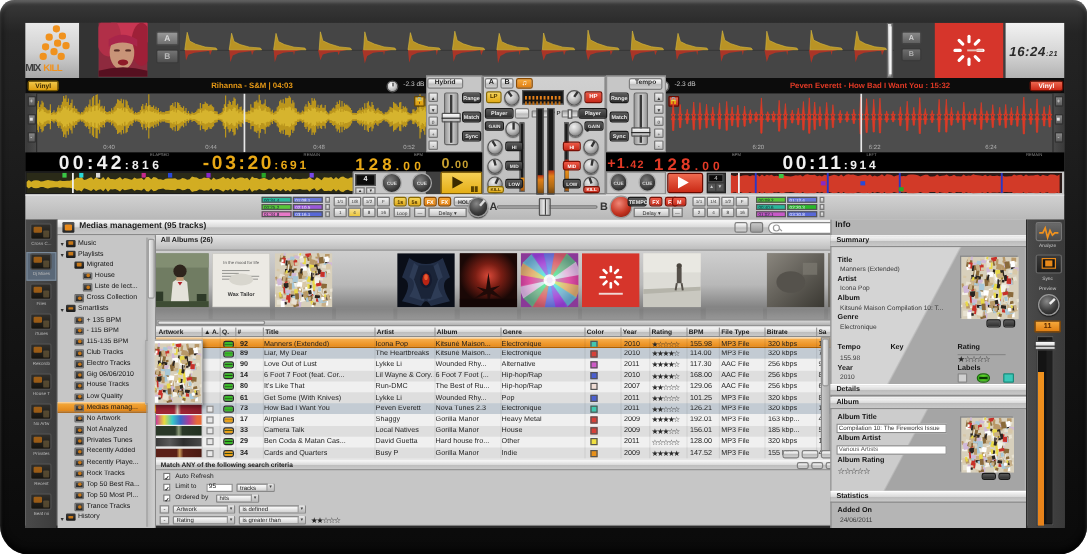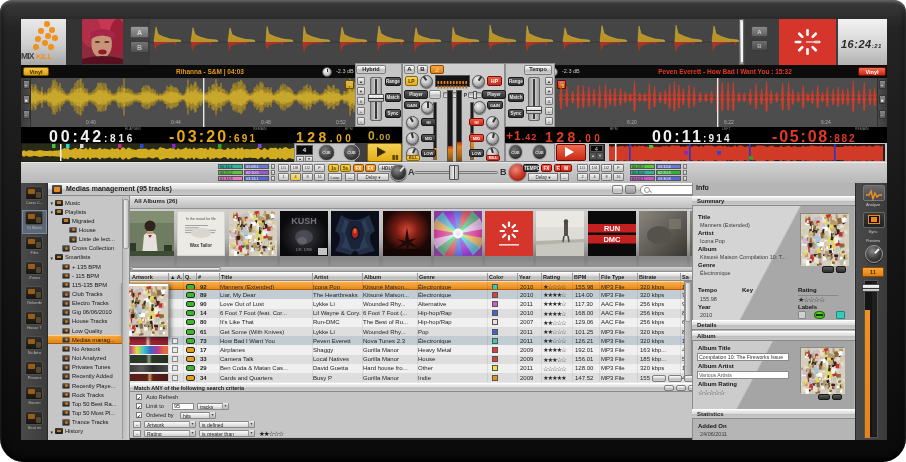--- a/index.html
+++ b/index.html
@@ -166,21 +166,20 @@
 <div class="a" style="left:275px;top:109.5px;width:62px;height:14px;font-weight:bold;letter-spacing:0.5px;font-size:14px;color:#e8a816;letter-spacing:3.5px">128<span style="font-size:10px">.00</span></div>
 <div class="a" style="left:324px;top:108px;width:12px;height:5px;font-size:3.5px;color:#888">BPM</div>
 <div class="a" style="left:334px;top:108px;width:47px;height:16px;background:#000"></div>
 <div class="a" style="left:347px;top:109.5px;width:36px;height:13px;font-weight:bold;letter-spacing:0.5px;font-size:12px;letter-spacing:1px;color:#c8a030">0<span style="font-size:9px">.00</span></div>
 <div class="a" style="left:484px;top:108px;width:50px;height:16px;background:#000"></div>
 <div class="a" style="left:485px;top:109.5px;width:40px;height:13px;font-weight:bold;letter-spacing:0.5px;font-size:12px;letter-spacing:1px;color:#e33a26">+1<span style="font-size:9px">.42</span></div>
 <div class="a" style="left:524px;top:109.5px;width:62px;height:14px;font-weight:bold;letter-spacing:0.5px;font-size:14px;color:#e33a26;letter-spacing:3.5px">128<span style="font-size:10px">.00</span></div>
 <div class="a" style="left:589px;top:108px;width:12px;height:5px;font-size:3.5px;color:#888">BPM</div>
 <div class="a" style="left:631px;top:108.5px;width:110px;height:15px;font-weight:bold;letter-spacing:0.5px;font-size:16px;letter-spacing:2.2px;color:#f0f0f0">00:11<span style="font-size:10px">:914</span></div>
 <div class="a" style="left:701px;top:108px;width:14px;height:5px;font-size:3.5px;color:#888">LEFT</div>
-<div class="a" style="left:751px;top:108.5px;width:116px;height:15px;font-weight:bold;letter-spacing:0.5px;font-size:16px;letter-spacing:1.8px;color:#e33a26">-05:08<span style="font-size:10px">:882</span></div>
 <div class="a" style="left:834px;top:108px;width:24px;height:5px;font-size:3.5px;color:#888">REMAIN</div>
 <div class="a" style="left:0px;top:124px;width:334px;height:19px;background:#1c1c1c"></div>
 <div class="a" style="left:1px;top:125px;width:272px;height:17px">
 <svg width="272" height="17">
 <rect width="272" height="17" fill="#2a2a18"></rect>
 <path d="M0,7.6 L2,6.0 L4,7.4 L6,6.4 L8,6.2 L10,6.4 L12,7.2 L14,7.1 L16,6.4 L18,6.0 L20,6.5 L22,6.7 L24,7.0 L26,7.0 L28,6.4 L30,6.9 L32,6.8 L34,6.6 L36,6.6 L38,6.1 L40,5.5 L42,4.0 L44,4.4 L46,3.5 L48,6.1 L50,5.5 L52,4.6 L54,3.8 L56,5.6 L58,3.8 L60,4.9 L62,5.3 L64,3.6 L66,5.9 L68,3.2 L70,5.2 L72,5.1 L74,5.6 L76,4.7 L78,3.5 L80,5.5 L82,4.4 L84,4.8 L86,5.3 L88,5.8 L90,4.0 L92,4.9 L94,4.7 L96,4.3 L98,5.9 L100,3.6 L102,3.4 L104,5.4 L106,3.6 L108,4.0 L110,5.3 L112,5.4 L114,6.0 L116,4.9 L118,4.8 L120,4.7 L122,4.7 L124,4.5 L126,5.8 L128,5.5 L130,4.4 L132,4.7 L134,5.7 L136,5.4 L138,3.1 L140,3.7 L142,3.9 L144,5.1 L146,4.9 L148,4.0 L150,4.4 L152,4.2 L154,6.1 L156,3.9 L158,5.6 L160,5.2 L162,4.5 L164,3.2 L166,4.9 L168,4.2 L170,5.6 L172,3.2 L174,5.4 L176,4.5 L178,4.0 L180,4.0 L182,4.8 L184,4.1 L186,6.2 L188,3.0 L190,4.4 L192,4.3 L194,5.4 L196,4.7 L198,4.2 L200,4.9 L202,5.9 L204,5.6 L206,3.4 L208,5.6 L210,4.6 L212,3.9 L214,5.5 L216,3.6 L218,4.7 L220,3.2 L222,5.6 L224,4.9 L226,5.1 L228,5.4 L230,4.9 L232,4.9 L234,5.0 L236,3.4 L238,5.2 L240,6.1 L242,3.8 L244,4.8 L246,6.2 L248,3.8 L250,3.9 L252,4.1 L254,3.6 L256,5.4 L258,3.5 L260,5.1 L262,3.5 L264,3.0 L266,4.4 L268,4.9 L270,3.9 L272,3.9 L274,4.6 L274,14.4 L272,15.1 L270,15.1 L268,14.1 L266,14.6 L264,16.0 L262,15.5 L260,13.9 L258,15.5 L256,13.6 L254,15.4 L252,14.9 L250,15.1 L248,15.2 L246,12.8 L244,14.2 L242,15.2 L240,12.9 L238,13.8 L236,15.6 L234,14.0 L232,14.1 L230,14.1 L228,13.6 L226,13.9 L224,14.1 L222,13.4 L220,15.8 L218,14.3 L216,15.4 L214,13.5 L212,15.1 L210,14.4 L208,13.4 L206,15.6 L204,13.4 L202,13.1 L200,14.1 L198,14.8 L196,14.3 L194,13.6 L192,14.7 L190,14.6 L188,16.0 L186,12.8 L184,14.9 L182,14.2 L180,15.0 L178,15.0 L176,14.5 L174,13.6 L172,15.8 L170,13.4 L168,14.8 L166,14.1 L164,15.8 L162,14.5 L160,13.8 L158,13.4 L156,15.1 L154,12.9 L152,14.8 L150,14.6 L148,15.0 L146,14.1 L144,13.9 L142,15.1 L140,15.3 L138,15.9 L136,13.6 L134,13.3 L132,14.3 L130,14.6 L128,13.5 L126,13.2 L124,14.5 L122,14.3 L120,14.3 L118,14.2 L116,14.1 L114,13.0 L112,13.6 L110,13.7 L108,15.0 L106,15.4 L104,13.6 L102,15.6 L100,15.4 L98,13.1 L96,14.7 L94,14.3 L92,14.1 L90,15.0 L88,13.2 L86,13.7 L84,14.2 L82,14.6 L80,13.5 L78,15.5 L76,14.3 L74,13.4 L72,13.9 L70,13.8 L68,15.8 L66,13.1 L64,15.4 L62,13.7 L60,14.1 L58,15.2 L56,13.4 L54,15.2 L52,14.4 L50,13.5 L48,12.9 L46,15.5 L44,14.6 L42,15.0 L40,13.5 L38,12.9 L36,12.4 L34,12.4 L32,12.2 L30,12.1 L28,12.6 L26,12.0 L24,12.0 L22,12.3 L20,12.5 L18,13.0 L16,12.6 L14,11.9 L12,11.8 L10,12.6 L8,12.8 L6,12.6 L4,11.6 L2,13.0 L0,11.4 Z" fill="#d2ad22"></path>
           <rect x="30" y="0" width="3.5" height="4" fill="#3ac846"></rect>
           <rect x="44" y="0" width="3.5" height="4" fill="#2ad8d8"></rect>
           <rect x="58" y="0" width="3.5" height="4" fill="#d8d8d8"></rect>
           <rect x="96" y="0" width="3.5" height="4" fill="#c8288e"></rect>
@@ -751,35 +750,20 @@
             <rect x="38.9" y="36.9" width="1.6" height="2.3" fill="#e8d848" transform="rotate(-9 24.0 22.5)"></rect>
             <rect x="25.8" y="4.1" width="4.3" height="4.3" fill="#b89868" transform="rotate(12 24.0 22.5)"></rect>
             <rect x="39.4" y="38.8" width="2.4" height="4.9" fill="#c8b088" transform="rotate(-14 24.0 22.5)"></rect>
             <rect x="39.1" y="5.7" width="4.0" height="5.4" fill="#8a6a3a" transform="rotate(-9 24.0 22.5)"></rect>
             <rect x="31.9" y="13.8" width="4.7" height="3.6" fill="#c8b088" transform="rotate(-13 24.0 22.5)"></rect>
             <rect x="3.7" y="7.4" width="1.8" height="2.5" fill="#fff" transform="rotate(7 24.0 22.5)"></rect>
           </svg></div>
 <div style="position:absolute;left:98.6px;top:47px;width:48px;height:12px;overflow:hidden;opacity:0.45">
           <div style="position:absolute;inset:0;background:linear-gradient(180deg,rgba(178,178,178,0.2),#a0a0a0)"></div>
         </div>
-<div style="position:absolute;left:149.89999999999998px;top:2px;width:48px;height:45px"><svg width="48" height="45">
-            <rect width="48" height="45" fill="#0c0c0e"></rect>
-            <rect width="48" height="45" fill="url(#g3)"></rect>
-<defs>
-              <radialGradient id="g3" cx="0.5" cy="0.55">
-                <stop offset="0" stop-color="#3a3a42"></stop>
-                <stop offset="1" stop-color="#0a0a0c"></stop>
-              </radialGradient>
-            </defs>
-<text x="24" y="13" font-size="9" fill="#9a9aa2" text-anchor="middle" font-family="Liberation Sans" font-weight="bold" opacity="0.7">KUSH</text>
-<ellipse cx="24" cy="26" rx="9" ry="7" fill="#5a5a62" opacity="0.6"></ellipse>
-            <ellipse cx="22" cy="30" rx="5" ry="4" fill="#8a8a92" opacity="0.4"></ellipse>
-<text x="24" y="40" font-size="4" fill="#888" text-anchor="middle" font-family="Liberation Sans">DR. DRE</text>
-<rect x="38" y="37" width="9" height="7" fill="#d8d8d8" opacity="0.9"></rect>
-          </svg></div>
 <div style="position:absolute;left:149.89999999999998px;top:47px;width:48px;height:12px;overflow:hidden;opacity:0.45">
           <div style="position:absolute;inset:0;background:linear-gradient(180deg,rgba(178,178,178,0.2),#a0a0a0)"></div>
         </div>
 <div style="position:absolute;left:201.2px;top:2px;width:48px;height:45px"><svg width="48" height="45">
             <rect width="48" height="45" fill="#0a0e18"></rect>
 <path d="M10 4 Q24 14 38 4 L44 20 Q34 24 44 40 L28 44 Q24 36 20 44 L4 40 Q14 24 4 20 Z" fill="#222e46"></path>
 <path d="M14 8 Q24 18 34 8 L38 20 Q30 24 38 36 L26 40 Q24 34 22 40 L10 36 Q18 24 10 20 Z" fill="#2e3c56"></path>
 <path d="M18 10 L30 10 L34 22 L28 38 L20 38 L14 22 Z" fill="#1a2438"></path>
 <ellipse cx="24" cy="22" rx="5" ry="7" fill="#141a2e"></ellipse>
             <ellipse cx="24" cy="22" rx="3" ry="5" fill="#b82414"></ellipse>
@@ -863,27 +847,20 @@
             <rect width="48" height="16" fill="#e9e8e2"></rect>
 <rect y="30" width="48" height="15" fill="#c9c8c0"></rect>
             <path d="M0 30 L48 28 L48 31 L0 34 Z" fill="#b5b4aa"></path>
 <rect x="28" y="12" width="4" height="13" fill="#55504a"></rect>
             <circle cx="30" cy="10.5" r="2.2" fill="#4a453e"></circle>
 <path d="M28 25 L27 31 M32 25 L33 31" stroke="#55504a" stroke-width="1.6"></path>
           </svg></div>
 <div style="position:absolute;left:406.4px;top:47px;width:48px;height:12px;overflow:hidden;opacity:0.45">
           <div style="position:absolute;inset:0;background:linear-gradient(180deg,rgba(178,178,178,0.2),#a0a0a0)"></div>
         </div>
-<div style="position:absolute;left:457.7px;top:2px;width:48px;height:45px"><svg width="48" height="45">
-            <rect width="48" height="45" fill="#0a0a0a"></rect>
-<rect y="13" width="48" height="8.5" fill="#c42020"></rect>
-            <rect y="24" width="48" height="8.5" fill="#c42020"></rect>
-<text x="24" y="20" font-size="7.5" fill="#fff" text-anchor="middle" font-weight="bold" font-family="Liberation Sans">RUN</text>
-<text x="24" y="31" font-size="7.5" fill="#fff" text-anchor="middle" font-weight="bold" font-family="Liberation Sans">DMC</text>
-          </svg></div>
 <div style="position:absolute;left:457.7px;top:47px;width:48px;height:12px;overflow:hidden;opacity:0.45">
           <div style="position:absolute;inset:0;background:linear-gradient(180deg,rgba(178,178,178,0.2),#a0a0a0)"></div>
         </div>
 <div style="position:absolute;left:509.0px;top:2px;width:48px;height:45px"><svg width="48" height="45">
             <rect width="48" height="45" fill="#6e6a64"></rect>
             <rect width="48" height="45" fill="url(#g10)"></rect>
 <defs>
               <linearGradient id="g10" x1="0" y1="0" x2="1" y2="1">
                 <stop offset="0" stop-color="#8a867e"></stop>
                 <stop offset="1" stop-color="#3a3832"></stop>

